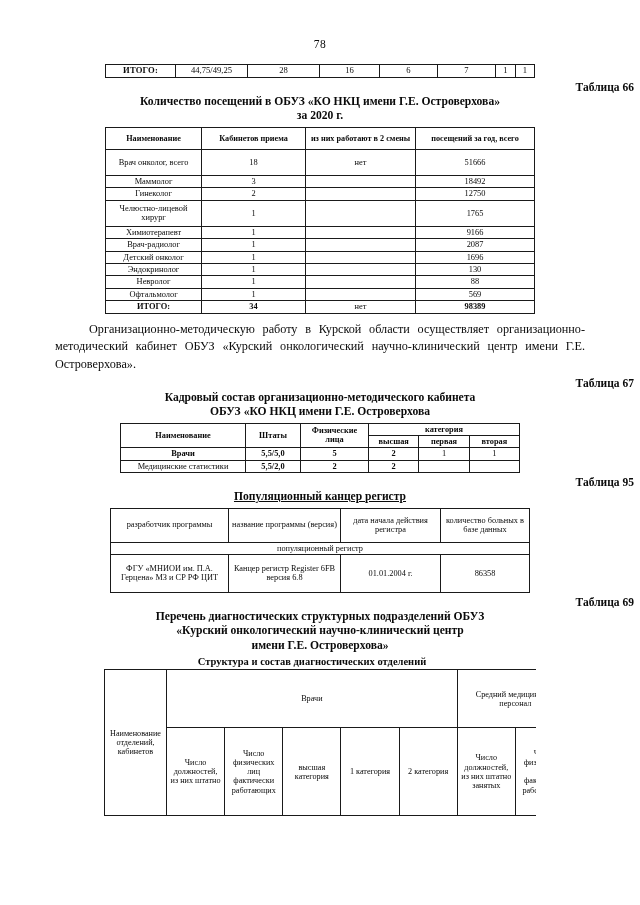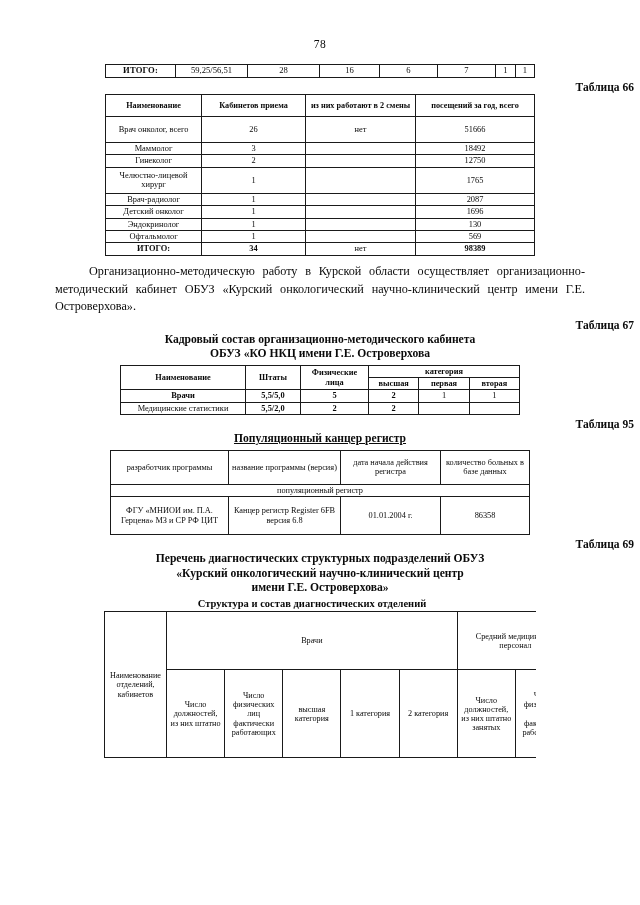--- a/index.html
+++ b/index.html
@@ -114,46 +114,50 @@
 <body>
 
 <div class="page">
 
   <div class="page-number">78</div>
 
   <table class="doc t65">
     <tbody>
       <tr>
         <td class="lbl" style="width:70px">ИТОГО:</td>
-        <td style="width:72px">59,25/56,51</td>
+        <td style="width:72px">44,75/49,25</td>
         <td style="width:72px">28</td>
         <td style="width:60px">16</td>
         <td style="width:58px">6</td>
         <td style="width:58px">7</td>
         <td style="width:20px">1</td>
         <td>1</td>
       </tr>
     </tbody>
   </table>
 
   <div class="tbl-label">Таблица 66</div>
+  <div class="tbl-title">
+    <span>Количество посещений в ОБУЗ «КО НКЦ имени Г.Е. Островерхова»</span><br>
+    <span>за 2020 г.</span>
+  </div>
 
   <table class="doc t66">
     <thead>
       <tr>
         <td style="width:96px">Наименование</td>
         <td style="width:104px">Кабинетов приема</td>
         <td style="width:110px">из них работают в 2 смены</td>
         <td>посещений за год, всего</td>
       </tr>
     </thead>
     <tbody>
       <tr style="height:26px">
         <td class="name">Врач онколог, всего</td>
-        <td>26</td>
+        <td>18</td>
         <td>нет</td>
         <td>51666</td>
       </tr>
       <tr>
         <td class="name">Маммолог</td>
         <td>3</td>
         <td></td>
         <td>18492</td>
       </tr>
       <tr>
@@ -162,36 +166,48 @@
         <td></td>
         <td>12750</td>
       </tr>
       <tr style="height:26px">
         <td class="name">Челюстно-лицевой хирург</td>
         <td>1</td>
         <td></td>
         <td>1765</td>
       </tr>
       <tr>
+        <td class="name">Химиотерапевт</td>
+        <td>1</td>
+        <td></td>
+        <td>9166</td>
+      </tr>
+      <tr>
         <td class="name">Врач-радиолог</td>
         <td>1</td>
         <td></td>
         <td>2087</td>
       </tr>
       <tr>
         <td class="name">Детский онколог</td>
         <td>1</td>
         <td></td>
         <td>1696</td>
       </tr>
       <tr>
         <td class="name">Эндокринолог</td>
         <td>1</td>
         <td></td>
         <td>130</td>
+      </tr>
+      <tr>
+        <td class="name">Невролог</td>
+        <td>1</td>
+        <td></td>
+        <td>88</td>
       </tr>
       <tr>
         <td class="name">Офтальмолог</td>
         <td>1</td>
         <td></td>
         <td>569</td>
       </tr>
       <tr class="total">
         <td>ИТОГО:</td>
         <td>34</td>

